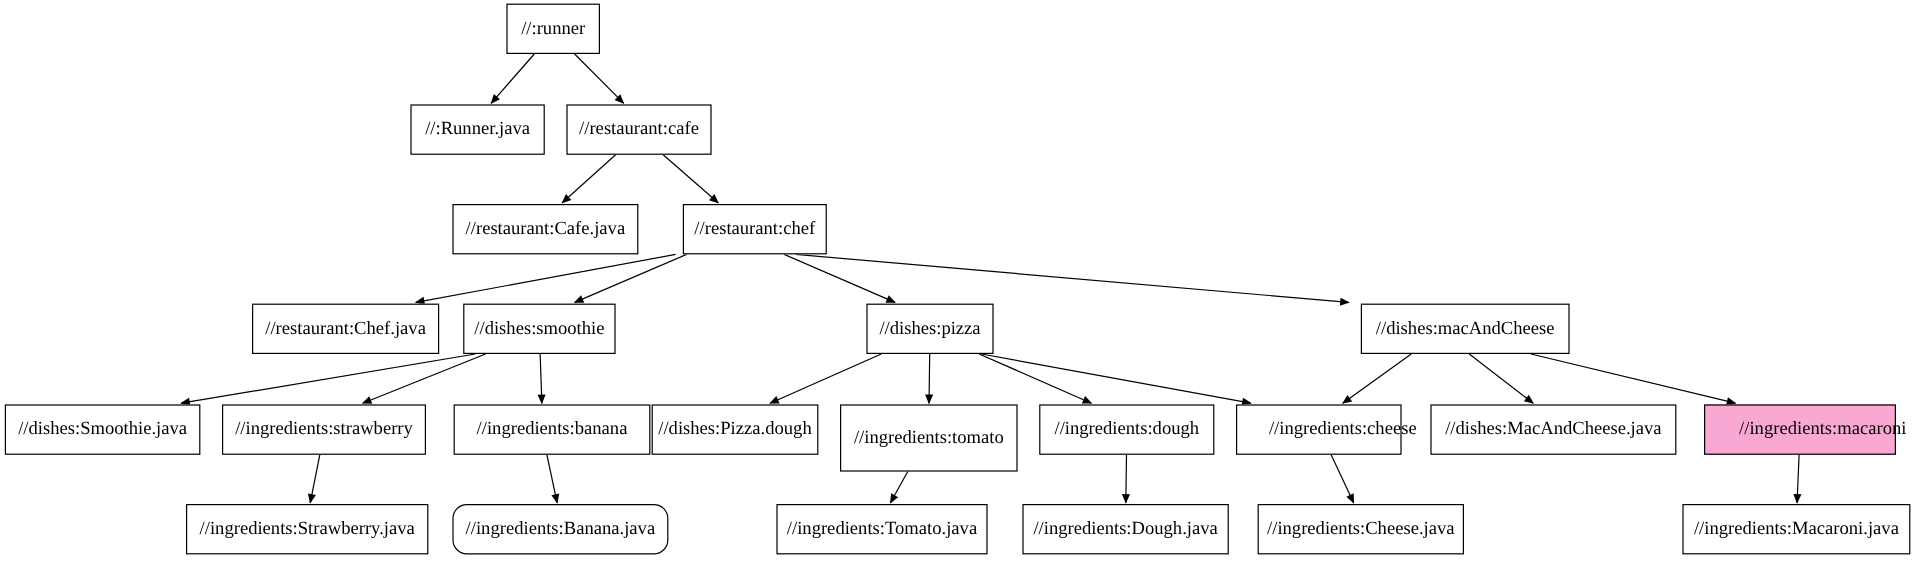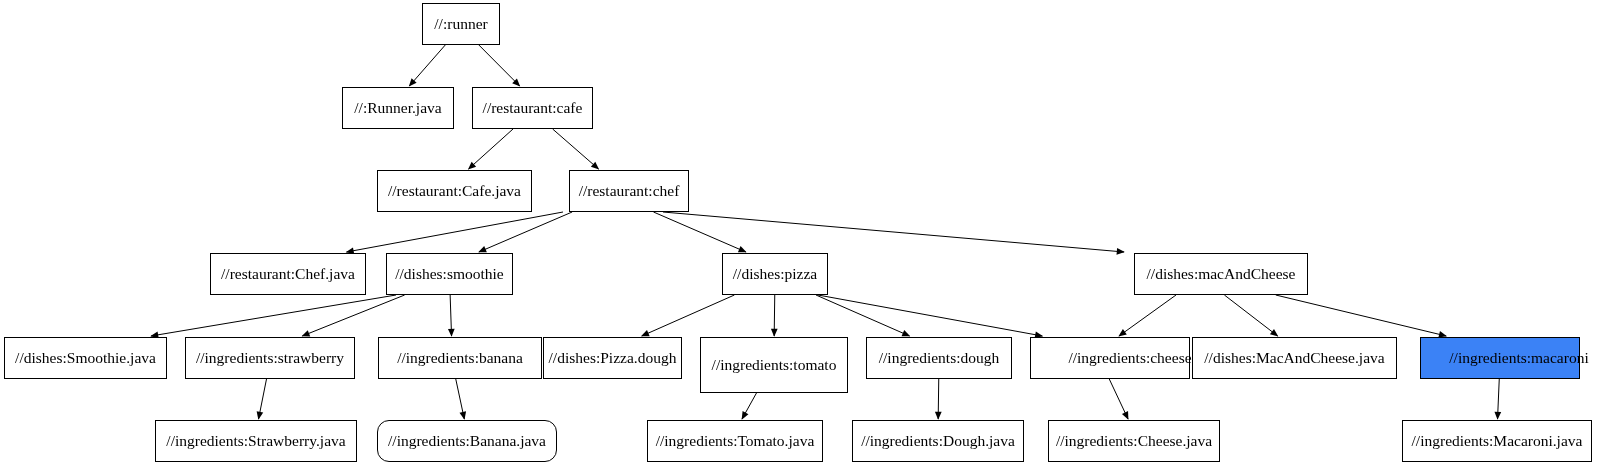--- a/index.html
+++ b/index.html
@@ -75,23 +75,23 @@
       <div class="node" style="left: 210px; top: 253px; width: 156px; height: 42px; border-color: rgb(0, 0, 0); background: rgb(255, 255, 255); color: rgb(0, 0, 0);">//restaurant:Chef.java</div>
       <div class="node" style="left: 386px; top: 253px; width: 127px; height: 42px; border-color: rgb(0, 0, 0); background: rgb(255, 255, 255); color: rgb(0, 0, 0);">//dishes:smoothie</div>
       <div class="node" style="left: 722px; top: 253px; width: 106px; height: 42px; border-color: rgb(0, 0, 0); background: rgb(255, 255, 255); color: rgb(0, 0, 0);">//dishes:pizza</div>
       <div class="node" style="left: 1114px; top: 253px; width: 174px; height: 42px; border-color: rgb(0, 0, 0); background: rgb(255, 255, 255); color: rgb(0, 0, 0); margin-left: 20px;">//dishes:macAndCheese</div>
       <div class="node" style="left: 4px; top: 337px; width: 163px; height: 42px; border-color: rgb(0, 0, 0); background: rgb(255, 255, 255); color: rgb(0, 0, 0);">//dishes:Smoothie.java</div>
       <div class="node" style="left: 185px; top: 337px; width: 170px; height: 42px; border-color: rgb(0, 0, 0); background: rgb(255, 255, 255); color: rgb(0, 0, 0);">//ingredients:strawberry</div>
       <div class="node" style="left: 378px; top: 337px; width: 164px; height: 42px; border-color: rgb(0, 0, 0); background: rgb(255, 255, 255); color: rgb(0, 0, 0);">//ingredients:banana</div>
       <div class="node" style="left: 543px; top: 337px; width: 139px; height: 42px; border-color: rgb(0, 0, 0); background: rgb(255, 255, 255); color: rgb(0, 0, 0);">//dishes:Pizza.dough</div>
       <div class="node" style="left: 700px; top: 337px; width: 148px; height: 56px; border-color: rgb(0, 0, 0); background: rgb(255, 255, 255); color: rgb(0, 0, 0);">//ingredients:tomato</div>
       <div class="node" style="left: 866px; top: 337px; width: 146px; height: 42px; border-color: rgb(0, 0, 0); background: rgb(255, 255, 255); color: rgb(0, 0, 0);">//ingredients:dough</div>
-      <div class="node" style="left: 1030px; top: 337px; width: 160px; height: 42px; border-color: rgb(0, 0, 0); background: rgb(255, 255, 255); color: rgb(0, 0, 0); padding-left: 40px;">//ingredients:cheese</div>
+      <div class="node" style="left: 1030px; top: 337px; width: 138px; height: 42px; border-color: rgb(0, 0, 0); background: rgb(255, 255, 255); color: rgb(0, 0, 0); padding-left: 40px;">//ingredients:cheese</div>
       <div class="node" style="left: 1192px; top: 337px; width: 205px; height: 42px; border-color: rgb(0, 0, 0); background: rgb(255, 255, 255); color: rgb(0, 0, 0);">//dishes:MacAndCheese.java</div>
-      <div class="node" style="left: 1420px; top: 337px; width: 160px; height: 42px; border-color: rgb(0, 0, 0); background: #3b82f6; color: rgb(0, 0, 0); padding-left: 38px;">//ingredients:macaroni</div>
+      <div class="node" style="left: 1420px; top: 337px; width: 160px; height: 42px; border-color: rgb(0, 0, 0); background: #f9a8d4; color: rgb(0, 0, 0); padding-left: 38px;">//ingredients:macaroni</div>
       <div class="node" style="left: 155px; top: 420px; width: 202px; height: 42px; border-color: rgb(0, 0, 0); background: rgb(255, 255, 255); color: rgb(0, 0, 0);">//ingredients:Strawberry.java</div>
       <div class="node" style="left: 377px; top: 420px; width: 180px; height: 42px; border-color: rgb(0, 0, 0); background: rgb(255, 255, 255); color: rgb(0, 0, 0); border-radius: 12px;">//ingredients:Banana.java</div>
       <div class="node" style="left: 647px; top: 420px; width: 176px; height: 42px; border-color: rgb(0, 0, 0); background: rgb(255, 255, 255); color: rgb(0, 0, 0);">//ingredients:Tomato.java</div>
       <div class="node" style="left: 852px; top: 420px; width: 172px; height: 42px; border-color: rgb(0, 0, 0); background: rgb(255, 255, 255); color: rgb(0, 0, 0);">//ingredients:Dough.java</div>
       <div class="node" style="left: 1048px; top: 420px; width: 172px; height: 42px; border-color: rgb(0, 0, 0); background: rgb(255, 255, 255); color: rgb(0, 0, 0);">//ingredients:Cheese.java</div>
       <div class="node" style="left: 1402px; top: 420px; width: 190px; height: 42px; border-color: rgb(0, 0, 0); background: rgb(255, 255, 255); color: rgb(0, 0, 0);">//ingredients:Macaroni.java</div>
     </div>
 </div>
 
 </body></html>

